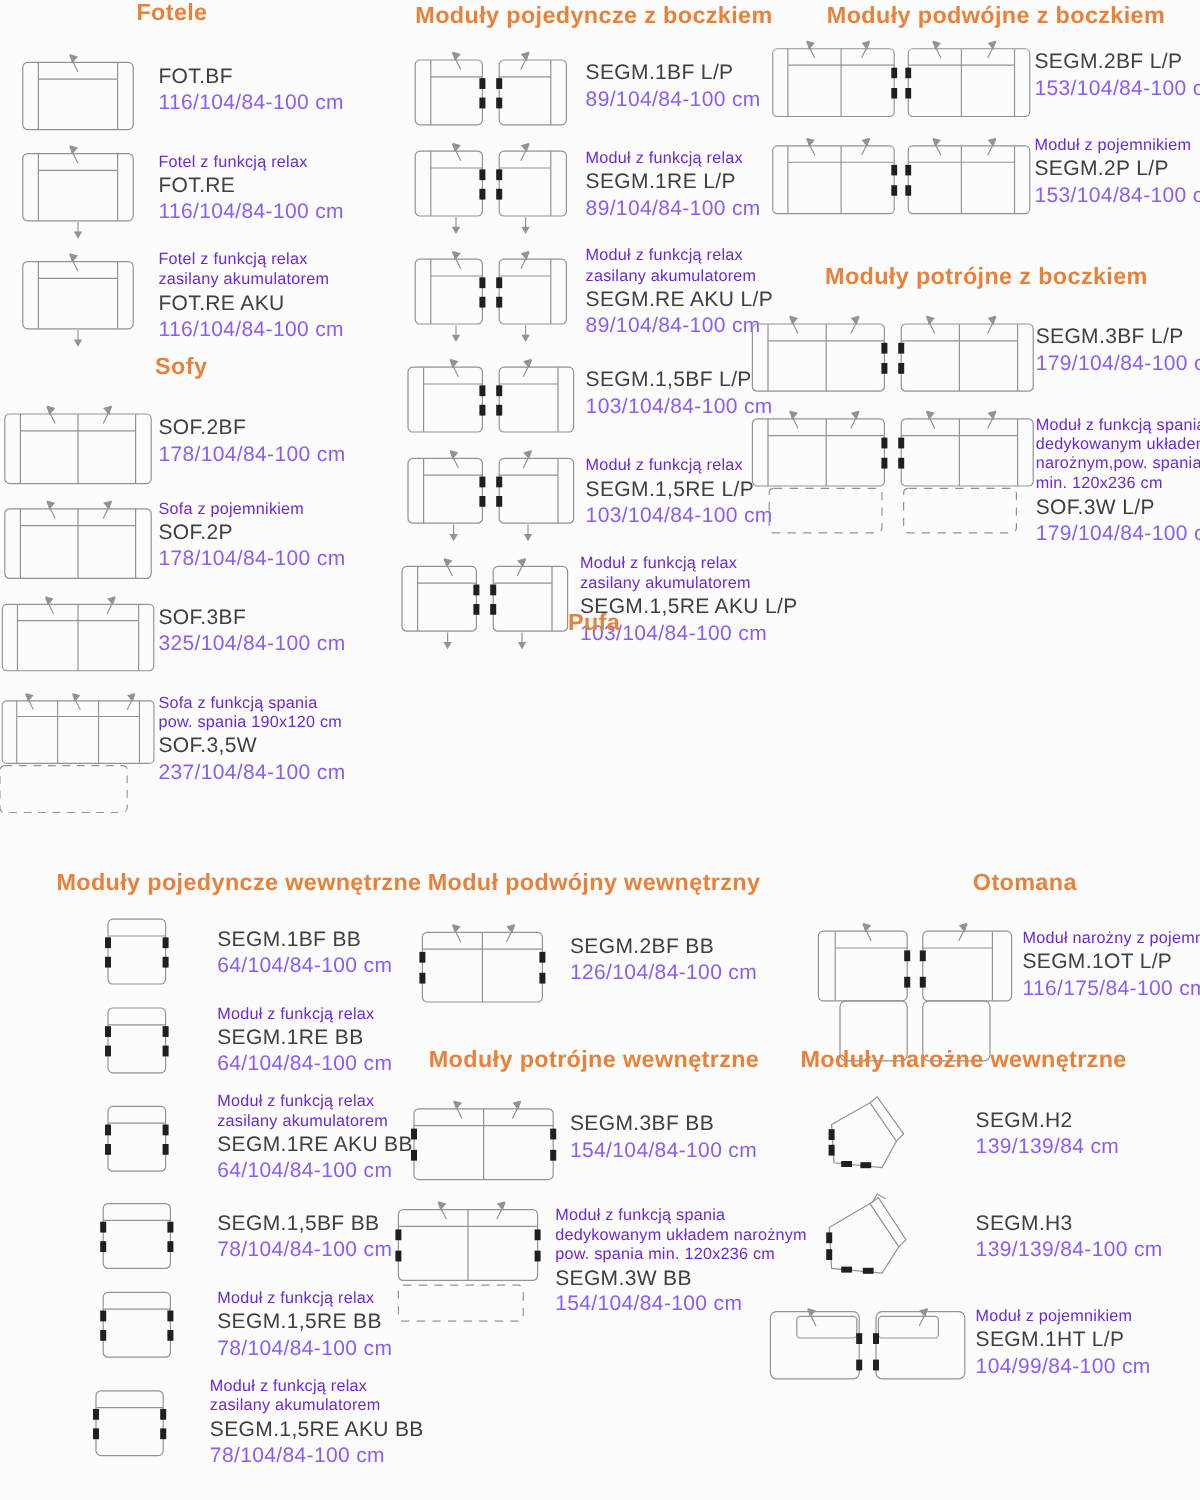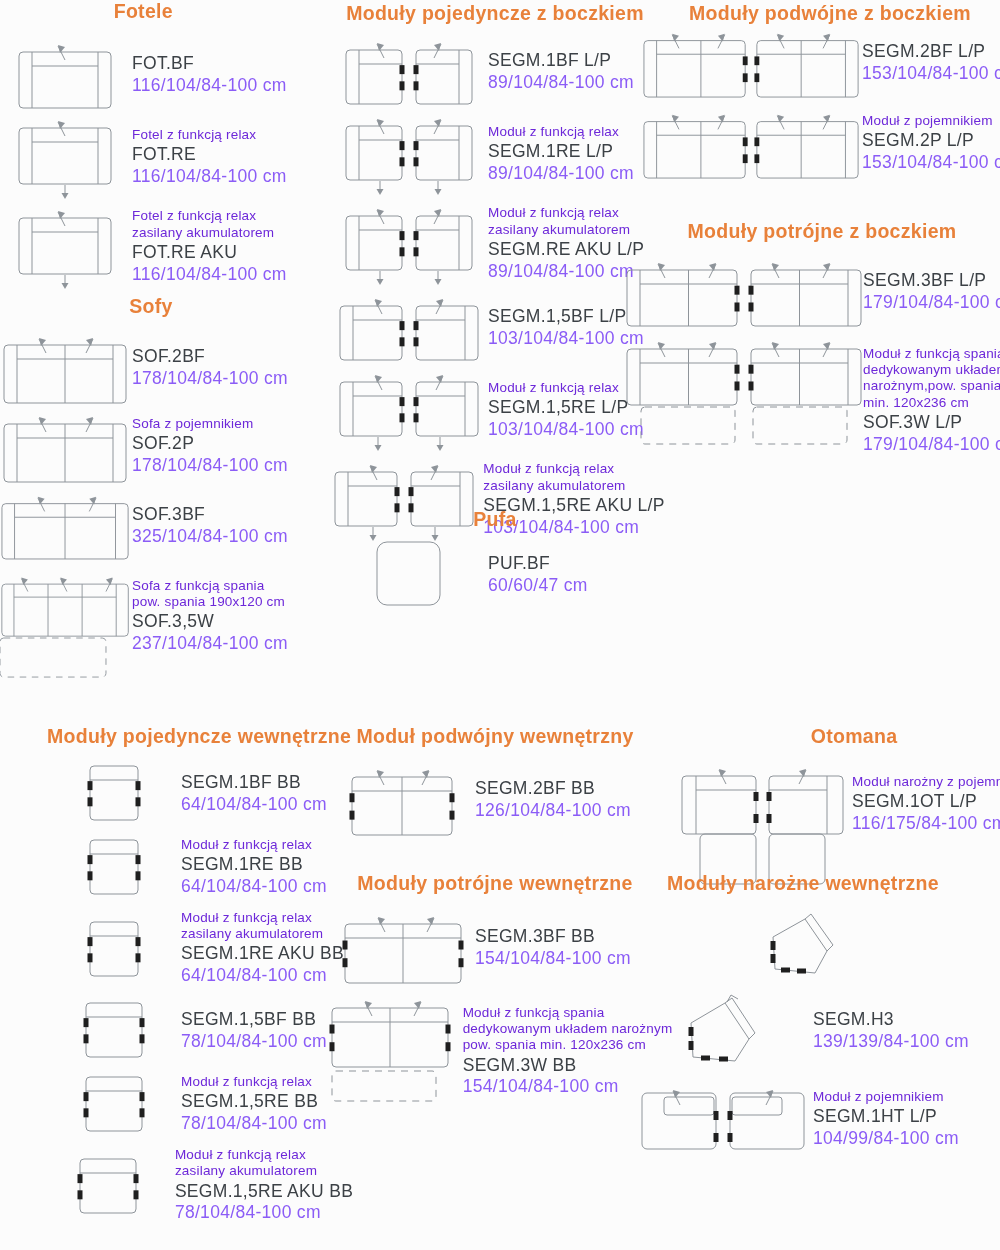--- a/index.html
+++ b/index.html
@@ -380,31 +380,20 @@
         <div class="text-cell">
           <div class="desc">Moduł z funkcją relax</div>
           <div class="desc">zasilany akumulatorem</div>
           <div class="model">SEGM.1,5RE AKU L/P</div>
           <div class="dims">103/104/84-100 cm</div>
         </div>
       </div>
     </section>
     <section class="section" id="sec-pufa">
       <div class="sec-title">Pufa</div>
-      <div class="row">
-        <div class="diagram-cell">
-          <svg width="70" height="70" viewBox="0 0 70 70">
-            <rect x="3" y="3" width="63" height="63" rx="10" fill="none" stroke="#8e949a"></rect>
-          </svg>
-        </div>
-        <div class="text-cell">
-          <div class="model">PUF.BF</div>
-          <div class="dims">60/60/47 cm</div>
-        </div>
-      </div>
     </section>
     <section class="section" id="sec-mdb">
       <div class="sec-title">Moduły podwójne z boczkiem</div>
       <div class="row">
         <div class="diagram-cell">
           <svg width="226" height="75" viewBox="0 0 226 75">
             <rect x="2" y="15" width="104" height="58" rx="4" fill="none" stroke="#8e949a"></rect>
             <line x1="15" y1="15" x2="15" y2="73" stroke="#8e949a"></line>
             <line x1="15" y1="29" x2="106" y2="29" stroke="#8e949a"></line>
             <line x1="60.5" y1="15" x2="60.5" y2="73" stroke="#8e949a"></line>
@@ -746,20 +735,24 @@
         <div class="diagram-cell">
           <svg width="80" height="70" viewBox="0 0 80 70">
             <path d="M10 28 L42 10 L64 42 L52 64 L12 60 Z" fill="none" stroke="#8e949a"></path>
             <path d="M42 10 L48 5 L70 36 L64 42" fill="none" stroke="#8e949a"></path>
             <rect x="7.5" y="32" width="5" height="9" fill="#1f1f1f"></rect>
             <rect x="7.5" y="45" width="5" height="9" fill="#1f1f1f"></rect>
             <rect x="18" y="58.5" width="9" height="5" fill="#1f1f1f"></rect>
             <rect x="34" y="59.5" width="9" height="5" fill="#1f1f1f"></rect>
           </svg>
         </div>
+        <div class="text-cell">
+          <div class="model">SEGM.H2</div>
+          <div class="dims">139/139/84 cm</div>
+        </div>
       </div>
       <div class="row">
         <div class="diagram-cell">
           <svg width="84" height="74" viewBox="0 0 84 74">
             <path d="M10 30 L44 10 L68 46 L54 68 L12 64 Z" fill="none" stroke="#8e949a"></path>
             <path d="M44 10 L51 5 L74 40 L68 46" fill="none" stroke="#8e949a"></path>
             <path d="M46 9 L50 2 L57 6" fill="none" stroke="#8e949a"></path>
             <rect x="7.5" y="34" width="5" height="9" fill="#1f1f1f"></rect>
             <rect x="7.5" y="48" width="5" height="9" fill="#1f1f1f"></rect>
             <rect x="20" y="62.5" width="9" height="5" fill="#1f1f1f"></rect>

